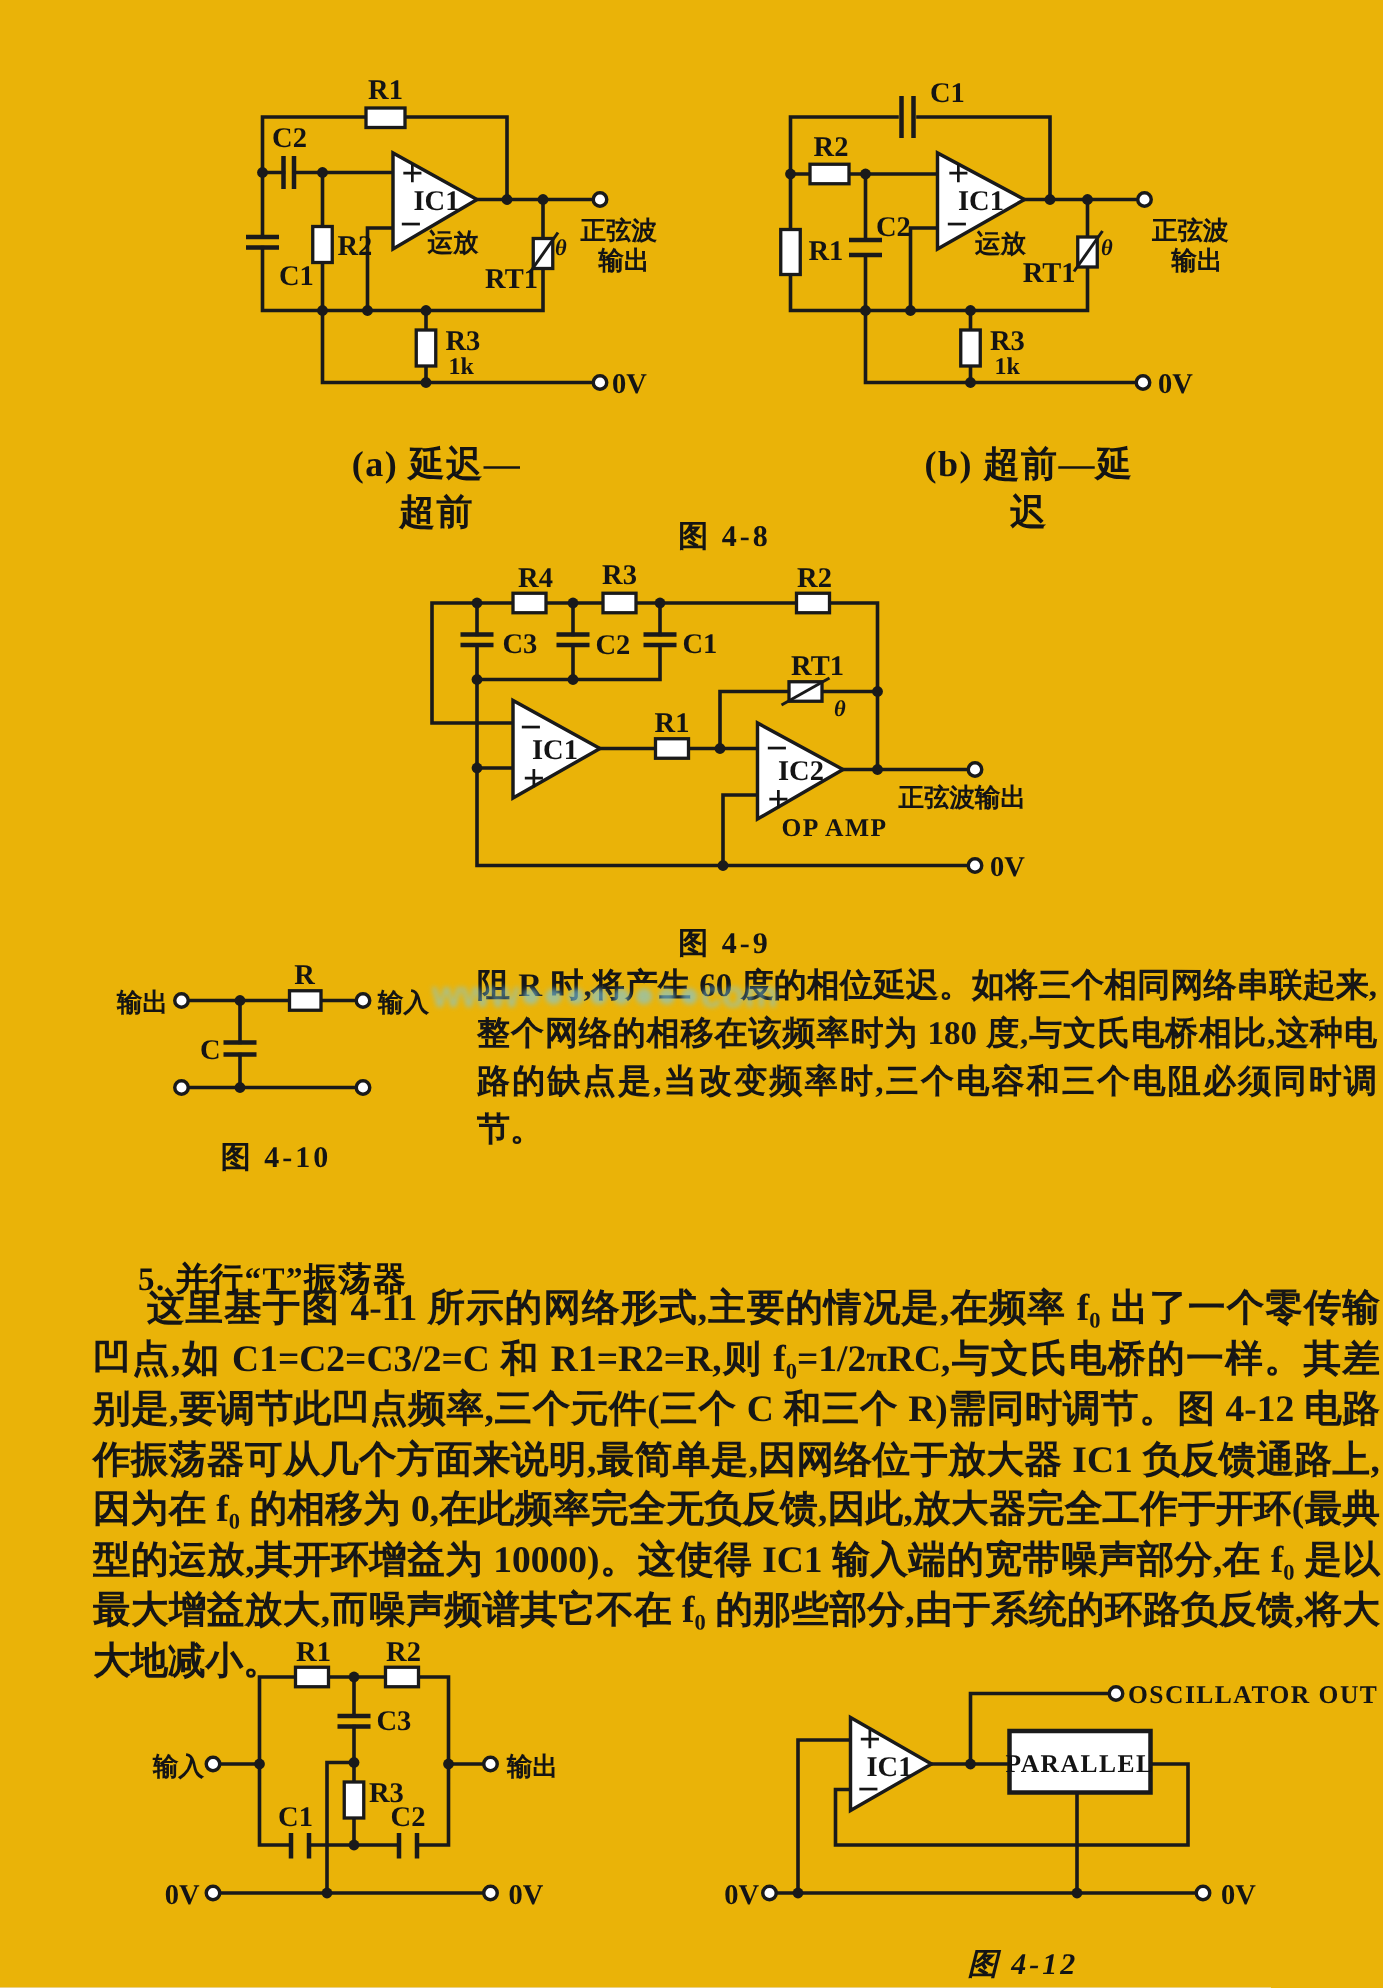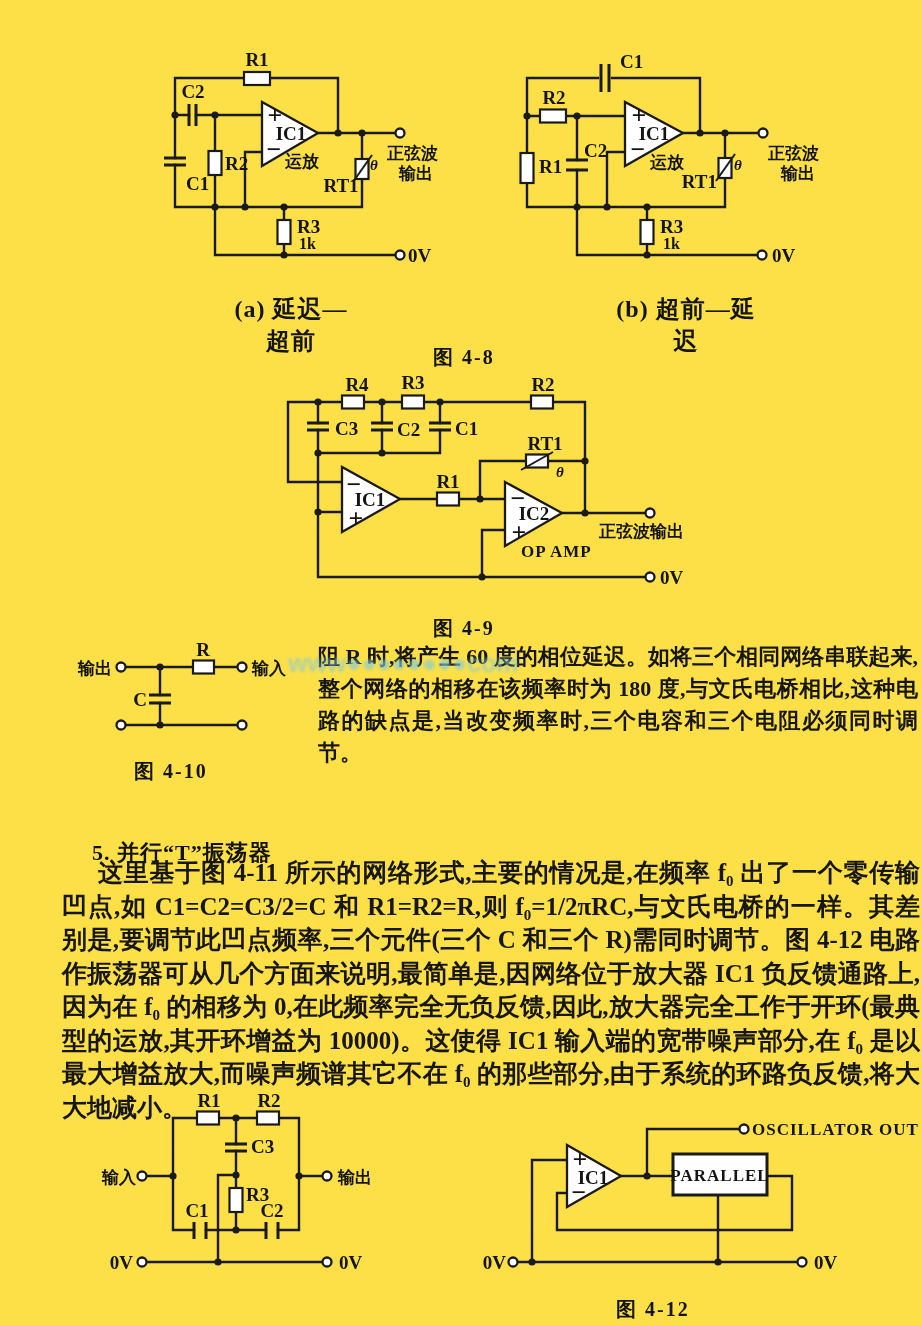--- a/index.html
+++ b/index.html
@@ -1,24 +1,24 @@
 <!DOCTYPE html>
 <html><head>
 <meta charset="utf-8">
 <style>
   html,body { margin:0; padding:0; background:#e8e8e8; }
   .page {
     position:relative; width:922px; height:1325px;
-    background:#fde047; overflow:hidden;
+    background:#eab308; overflow:hidden;
     font-family:"Liberation Serif","DejaVu Serif",serif;
     color:#141414;
   }
   .abs { position:absolute; }
   .caption {
-    position:absolute; text-align:left;
+    position:absolute; text-align:center;
     font-size:20px; font-weight:700; letter-spacing:2px; color:#141414;
   }
   .subcaption {
     position:absolute; text-align:center;
     font-size:24px; font-weight:700; letter-spacing:1px; color:#141414;
   }
   .para {
     position:absolute; text-align:justify; color:#161616;
     font-weight:600; z-index:2;
   }
@@ -289,15 +289,15 @@
     <circle class="term" cx="513" cy="1262" r="4.5"></circle>
     <circle class="term" cx="802" cy="1262" r="4.5"></circle>
     <text class="sign" text-anchor="middle" x="580" y="1168">+</text>
     <text class="sign" text-anchor="middle" x="579" y="1201">−</text>
     <text class="icn" text-anchor="middle" x="593" y="1184">IC1</text>
     <text class="en" text-anchor="middle" x="720" y="1181">PARALLEL</text>
     <text class="en" text-anchor="start" x="752" y="1135">OSCILLATOR OUT</text>
     <text class="lbl" text-anchor="end" x="506" y="1269">0V</text>
     <text class="lbl" text-anchor="start" x="814" y="1269">0V</text>
   </svg>
-  <div class="caption" style="left:616px; top:1296px; width:100px;">图 4-12</div>
+  <div class="caption" style="left:632px; top:1296px; width:100px;font-style:italic;">图 4-12</div>
 
 </div>
 
 </body></html>

